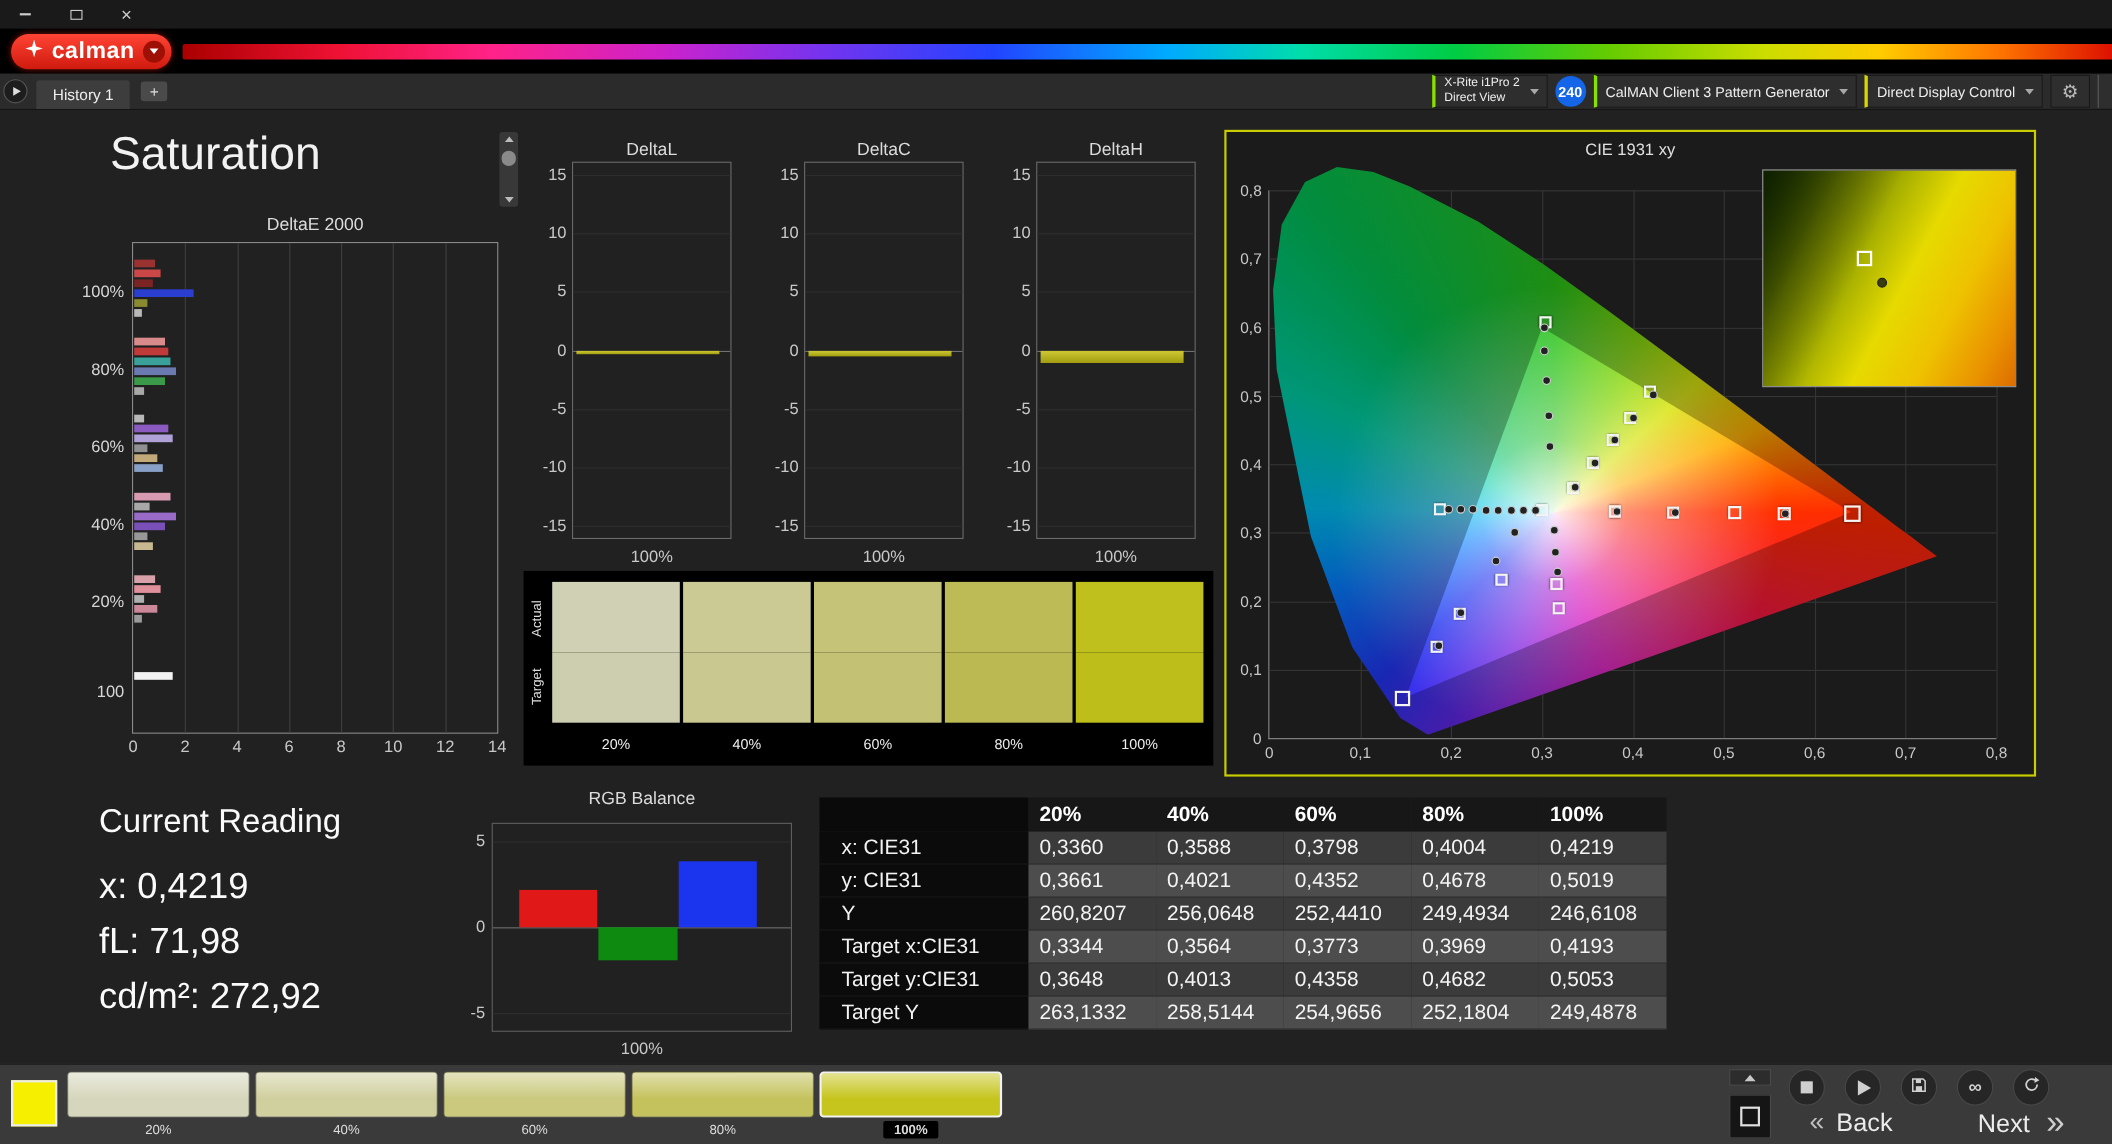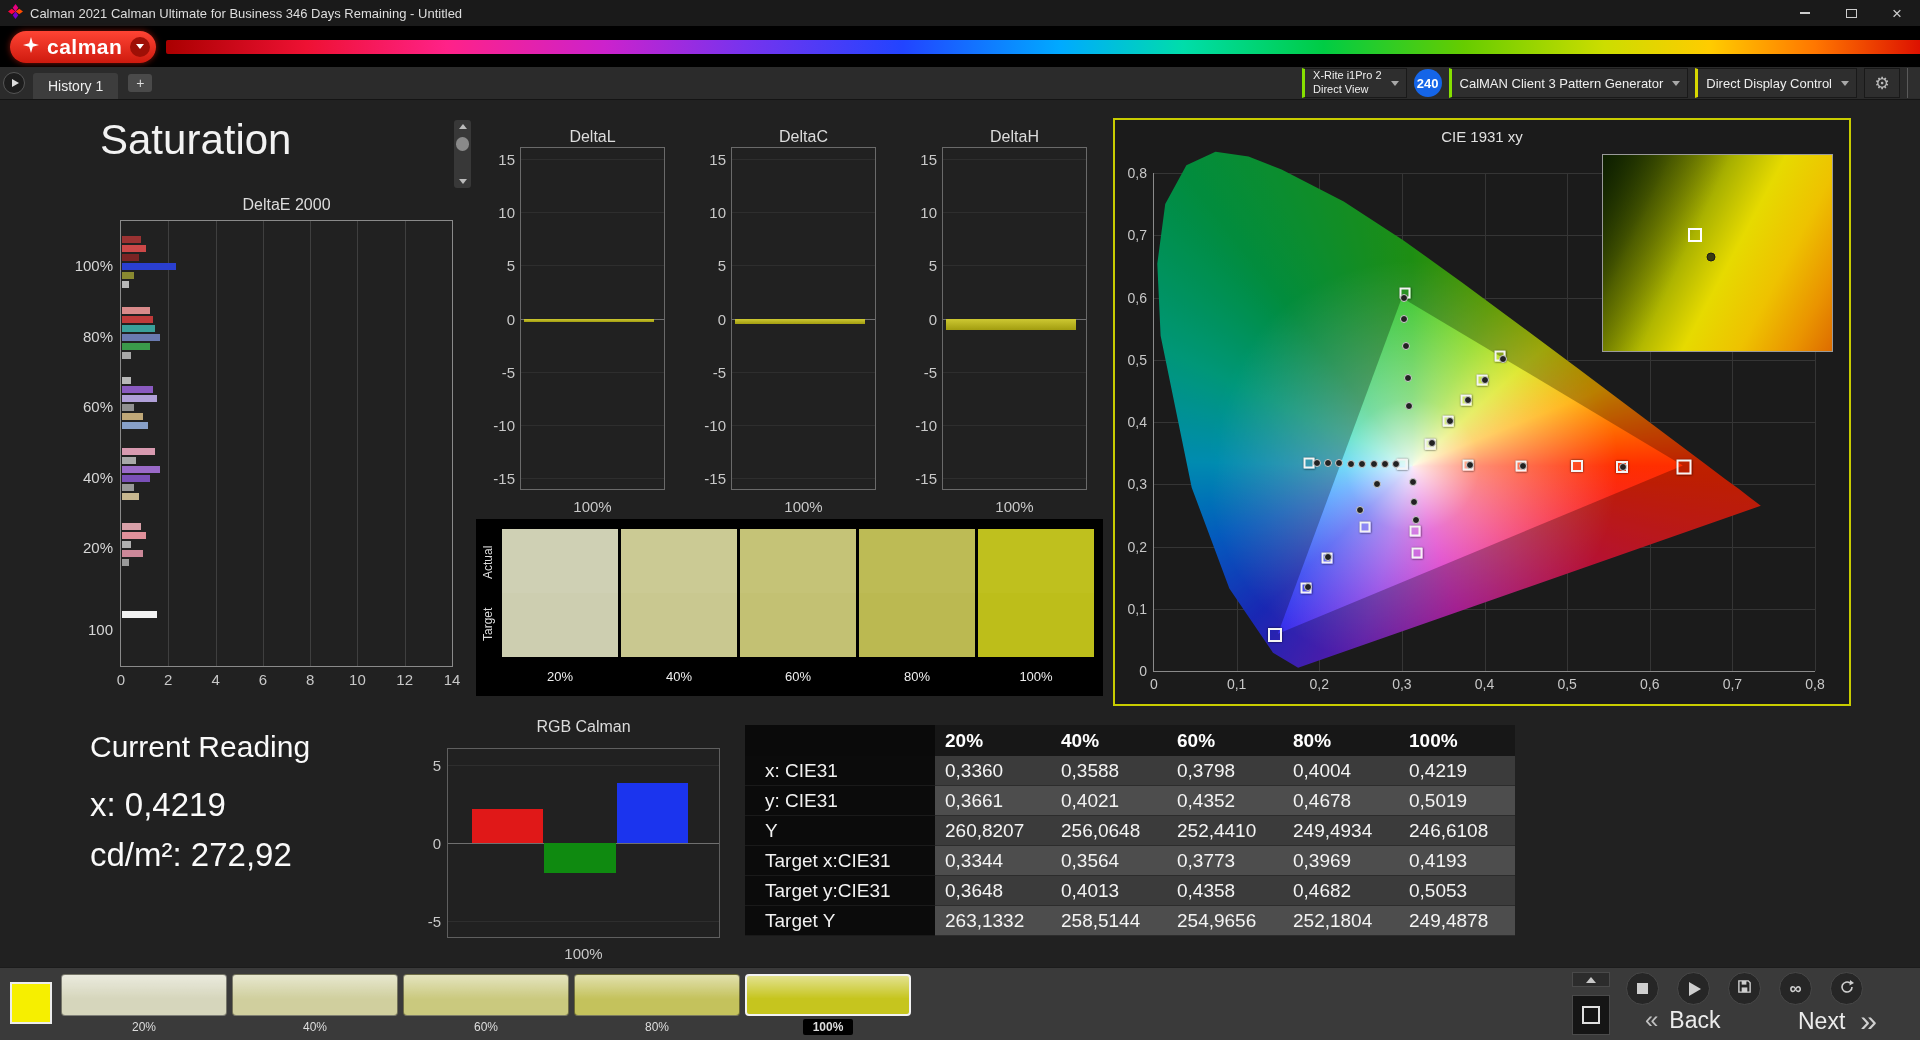--- a/index.html
+++ b/index.html
@@ -145,29 +145,20 @@
   .nav-next{position:absolute;left:1798px;top:38px;font-size:23px;color:#ececec;display:flex;gap:15px;align-items:center;cursor:default;}
   .chev-l::before{content:"«";color:#c0c0c0;font-size:24px;}
   .chev-r::before{content:"»";color:#d0d0d0;font-size:30px;line-height:1;}
 </style>
 </head>
 <body>
 
 <div class="app">
 
   <div class="titlebar">
-    <div class="title-left">
-      <span><svg width="15" height="15" viewBox="0 0 16 16">
-            <polygon points="8,0 11,4 8,8 5,4" fill="#e6007e"></polygon>
-            <polygon points="16,8 12,11 8,8 12,5" fill="#ff4b00"></polygon>
-            <polygon points="8,16 5,12 8,8 11,12" fill="#7b00c8"></polygon>
-            <polygon points="0,8 4,5 8,8 4,11" fill="#ff0040"></polygon>
-          </svg></span>
-      <span>Calman 2021 Calman Ultimate for Business 346 Days Remaining  - Untitled</span>
-    </div>
     <div class="win-controls">
       <span class="wbtn">
           <span class="min-glyph"></span>
         </span>
       <span class="wbtn">
           <span class="max-glyph"></span>
         </span>
       <span class="wbtn ic-close"></span>
     </div>
   </div>
@@ -478,25 +469,26 @@
         </div>
       <div class="cie-inset">
         <div class="inset-sq" style="left: 40%; top: 41%;"></div>
         <div class="inset-dot" style="left: 47%; top: 52%;"></div>
       </div>
     </div>
 
     <div class="reading">
       <div class="reading-title">Current Reading</div>
       <div class="reading-line">x: 0,4219</div>
+      <div class="reading-line">fL: 71,98</div>
       <div class="reading-line">cd/m²: 272,92</div>
     </div>
 
     <div>
-      <div class="chart-title rgb-title">RGB Calman</div>
+      <div class="chart-title rgb-title">RGB Balance</div>
       <div class="rgb-plot">
           <div class="hgrid" style="top: 8.33333%;"></div>
           <div class="rgb-ytick" style="top: 8.33333%;">5</div>
           <div class="hgrid zero" style="top: 50%;"></div>
           <div class="rgb-ytick" style="top: 50%;">0</div>
           <div class="hgrid" style="top: 91.6667%;"></div>
           <div class="rgb-ytick" style="top: 91.6667%;">-5</div>
           <div class="rgb-bar" style="left: 8.79121%; width: 26.3736%; height: 18.3333%; background: rgb(224, 24, 24); bottom: 50%;"></div>
           <div class="rgb-bar" style="left: 35.5311%; width: 26.3736%; height: 15.8333%; background: rgb(15, 138, 16); top: 50%;"></div>
           <div class="rgb-bar" style="left: 62.2711%; width: 26.3736%; height: 31.6667%; background: rgb(27, 52, 238); bottom: 50%;"></div>

